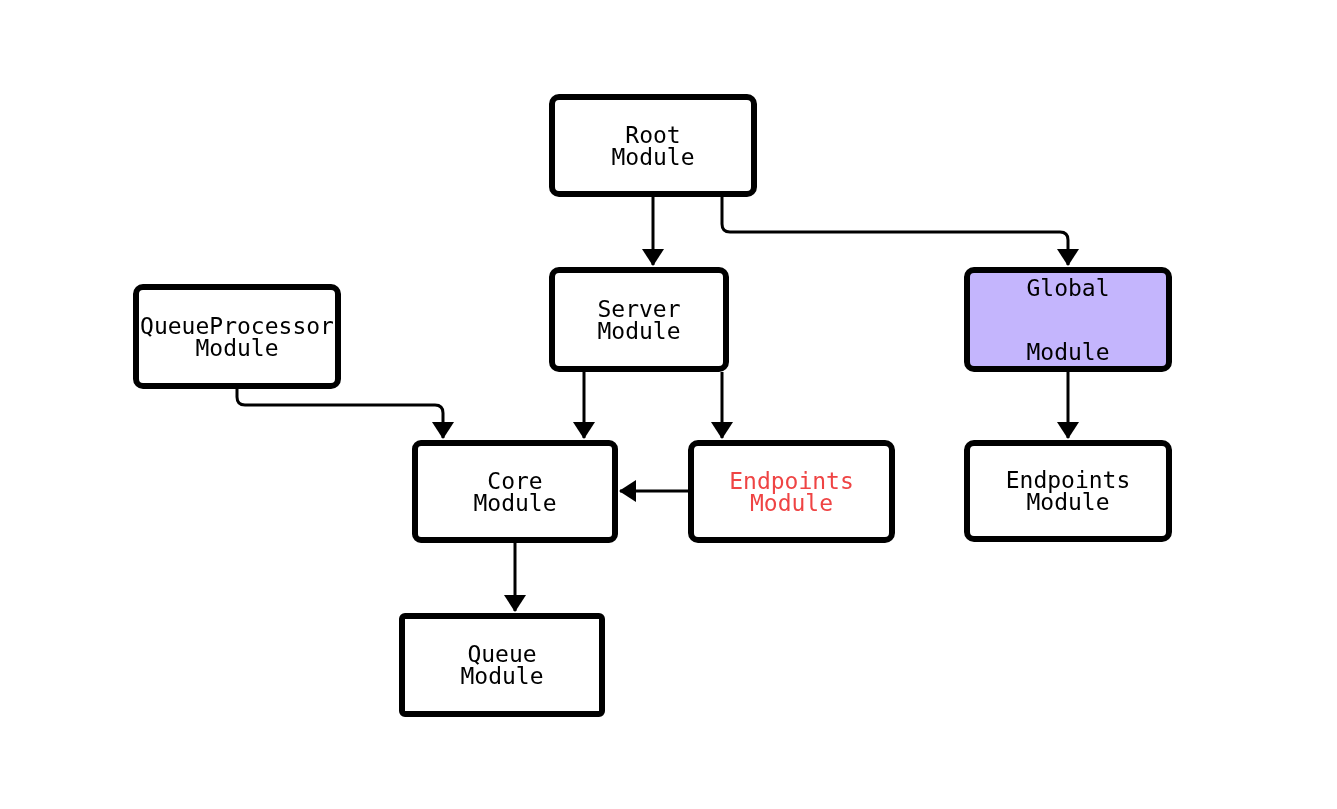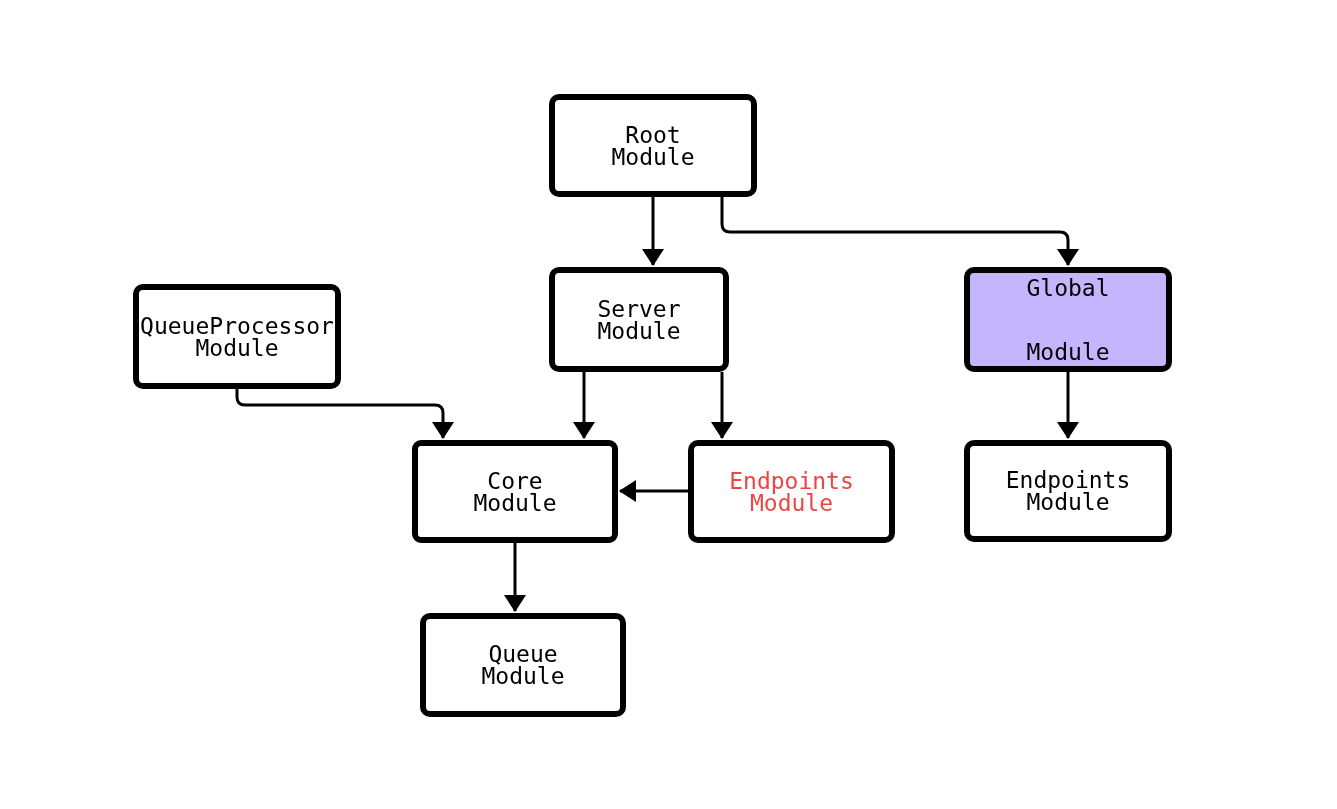--- a/index.html
+++ b/index.html
@@ -81,18 +81,18 @@
         <div>Module</div>
       </div>
       <div class="node" style="left: 688px; top: 440px; width: 207px; height: 103px; background: rgb(255, 255, 255); border-color: rgb(0, 0, 0); color: #ef4444;">
         <div>Endpoints</div>
         <div>Module</div>
       </div>
       <div class="node" style="left: 964px; top: 440px; width: 208px; height: 102px; background: rgb(255, 255, 255); border-color: rgb(0, 0, 0); color: rgb(0, 0, 0);">
         <div>Endpoints</div>
         <div>Module</div>
       </div>
-      <div class="node" style="left: 420px; top: 613px; width: 206px; height: 104px; background: rgb(255, 255, 255); border-color: rgb(0, 0, 0); color: rgb(0, 0, 0);">
+      <div class="node" style="left: 399px; top: 613px; width: 206px; height: 104px; background: rgb(255, 255, 255); border-color: rgb(0, 0, 0); color: rgb(0, 0, 0); border-radius: 6px;">
         <div>Queue</div>
         <div>Module</div>
       </div>
     </div>
 </div>
 
 </body></html>

